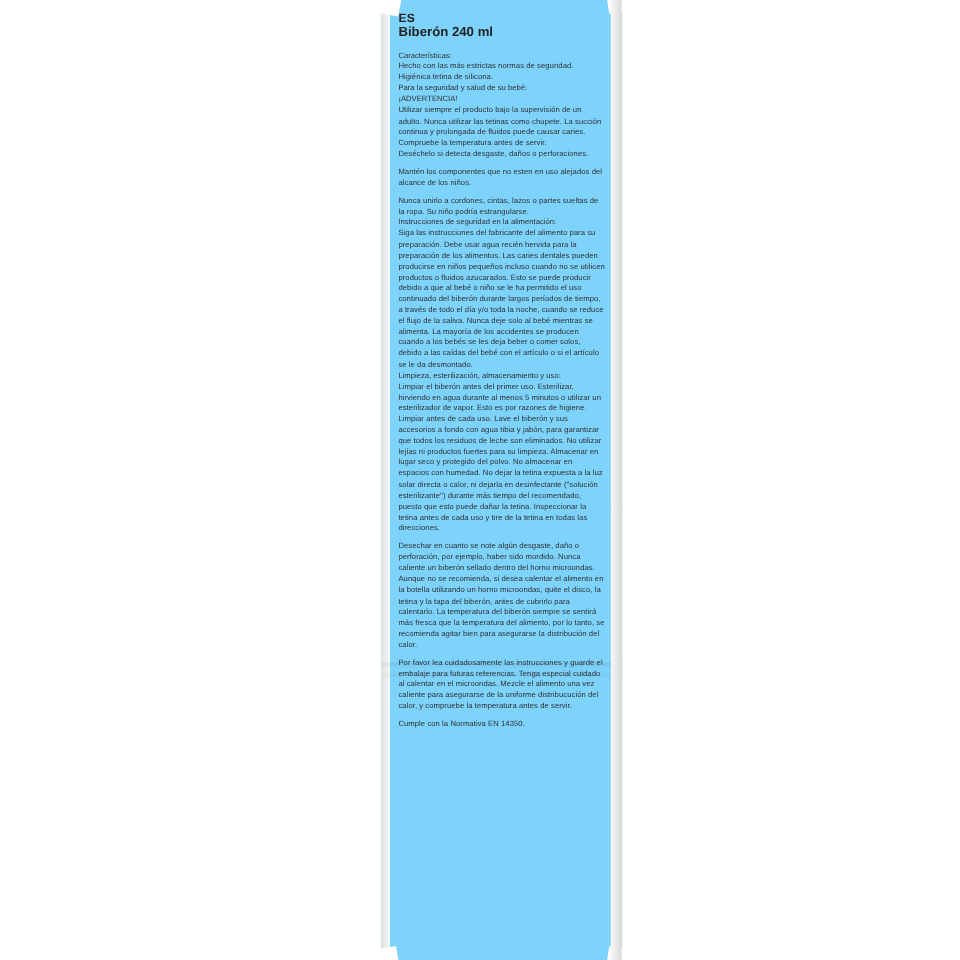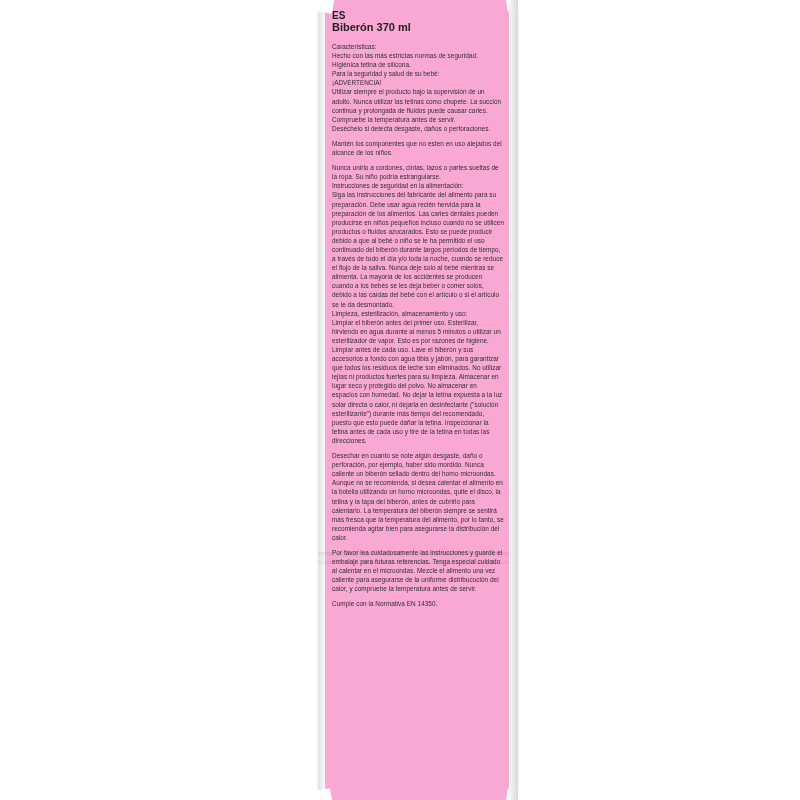--- a/index.html
+++ b/index.html
@@ -17,21 +17,21 @@
     overflow: hidden;
     background: #ffffff;
   }
   
   #label-strip {
     position: absolute;
     left: 318px;
     top: 0px;
     width: 200px;
     height: 800px;
-    background: #f9a8d4;
+    background: #7dd3fc;
     box-shadow: 0 0 2px rgba(0,0,0,0.12);
   }
   
   #label-strip:before {
     content: "";
     position: absolute;
     left: 0; top: 0; bottom: 0;
     width: 7px;
     background: linear-gradient(to right, #e3e3e3, #f7f7f7);
   }
@@ -115,21 +115,21 @@
     <div class="corner" style="right:-10px; top:-12px; transform: rotate(-8deg);"></div>
     <div class="corner" style="left:-8px; bottom:-12px; transform: rotate(-10deg);"></div>
     <div class="corner" style="right:-10px; bottom:-12px; transform: rotate(8deg);"></div>
 
     <div class="fold" style="top:552px;"></div>
     <div class="fold" style="top:558px; background:linear-gradient(to top, rgba(0,0,0,0.05), rgba(0,0,0,0));"></div>
 
     <div id="content">
 
       <div class="lang-code">ES</div>
-      <div class="product-title">Biberón 370 ml</div>
+      <div class="product-title">Biberón 240 ml</div>
 
       <div class="section">
         <p class="heading">Características:</p>
         <p class="para">Hecho con las más estrictas normas de seguridad. Higiénica tetina de silicona.</p>
       </div>
 
       <div class="section">
         <p class="heading gap">Para la seguridad y salud de su bebé:</p>
         <p class="warn">¡ADVERTENCIA!</p>
         <p class="para">Utilizar siempre el producto bajo la supervisión de un adulto. Nunca utilizar las tetinas como chupete.  La succión continua y prolongada de fluidos puede causar caries.</p>

